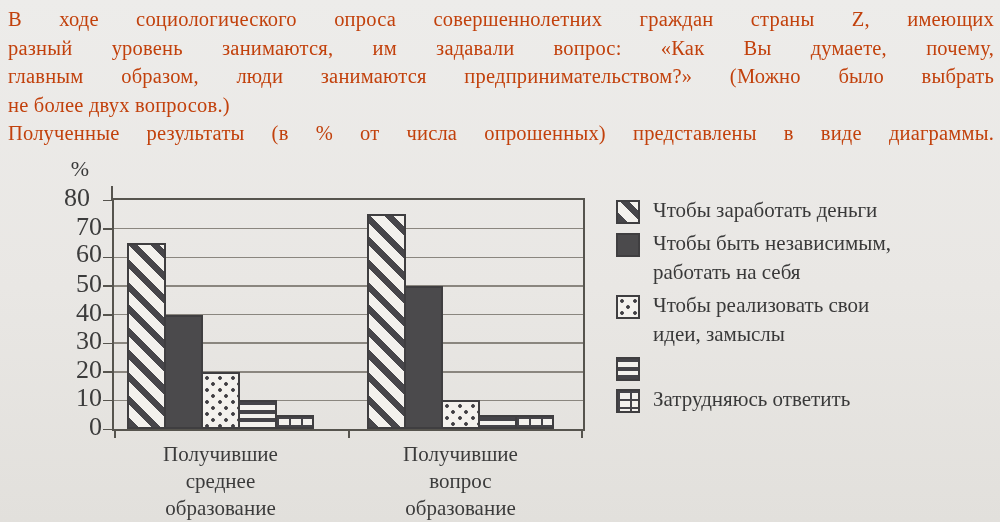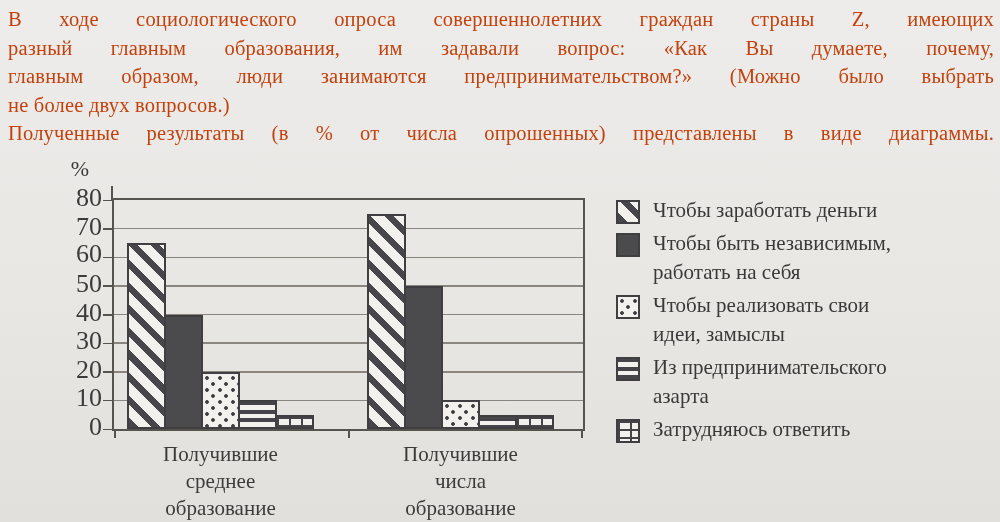--- a/index.html
+++ b/index.html
@@ -58,38 +58,38 @@
     background-image:
       repeating-linear-gradient(90deg,#454449 0 2px,rgba(0,0,0,0) 2px 12px),
       repeating-linear-gradient(180deg,#454449 0 2px,rgba(0,0,0,0) 2px 8px);
   }
 </style>
 </head>
 <body>
 
 <div class="intro">
   <div class="line jline">В ходе социологического опроса совершеннолетних граждан страны Z, имеющих</div>
-  <div class="line jline">разный главным образования, им задавали вопрос: «Как Вы думаете, почему,</div>
+  <div class="line jline">разный уровень занимаются, им задавали вопрос: «Как Вы думаете, почему,</div>
   <div class="line jline">главным образом, люди занимаются предпринимательством?» (Можно было выбрать</div>
   <div class="line">не более двух вопросов.)</div>
   <div class="line jline">Полученные результаты (в % от числа опрошенных) представлены в виде диаграммы.</div>
 </div>
 
 <div class="pct">%</div>
 <div class="yaxis-ext"></div>
 <div class="yaxis" id="yaxis">
     <div class="yticklabel" style="bottom: -13px;">0</div>
     <div class="yticklabel" style="bottom: 15.625px;">10</div>
     <div class="yticklabel" style="bottom: 44.25px;">20</div>
     <div class="yticklabel" style="bottom: 72.875px;">30</div>
     <div class="yticklabel" style="bottom: 101.5px;">40</div>
     <div class="yticklabel" style="bottom: 130.125px;">50</div>
     <div class="yticklabel" style="bottom: 160px;">60</div>
     <div class="yticklabel" style="bottom: 187.375px;">70</div>
-    <div class="yticklabel" style="bottom: 216px;">80</div>
+    <div class="yticklabel" style="bottom: 216px; text-align: center;">80</div>
   </div>
 <div class="plot" id="plot">
     <div class="gridline" style="bottom: 27.875px;"></div>
     <div class="gridline" style="bottom: 56.5px;"></div>
     <div class="gridline" style="bottom: 85.125px;"></div>
     <div class="gridline" style="bottom: 113.75px;"></div>
     <div class="gridline" style="bottom: 142.375px;"></div>
     <div class="gridline" style="bottom: 171px;"></div>
     <div class="gridline" style="bottom: 199.625px;"></div>
     <div class="ytickmark" style="bottom: -1px;"></div>
@@ -116,38 +116,37 @@
     <div class="bar p-grid" title="5" style="left: 401px; width: 39px; height: 14.3125px;"></div>
   </div>
 <div class="xlabels" id="xlabels">
     <div class="xlabel" style="left: -3.5px;">
       <div>Получившие</div>
       <div>среднее</div>
       <div>образование</div>
     </div>
     <div class="xlabel" style="left: 236.5px;">
       <div>Получившие</div>
-      <div>числа</div>
+      <div>вопрос</div>
       <div>образование</div>
     </div>
   </div>
 <div class="legend" id="legend">
     <div class="legend-item">
       <span class="swatch p-hatch"></span>
       <div class="legend-label">Чтобы заработать деньги</div>
     </div>
     <div class="legend-item">
       <span class="swatch p-solid"></span>
       <div class="legend-label">Чтобы быть независимым, работать на себя</div>
     </div>
     <div class="legend-item">
       <span class="swatch p-speckle"></span>
       <div class="legend-label">Чтобы реализовать свои идеи, замыслы</div>
     </div>
     <div class="legend-item">
       <span class="swatch p-hstripes"></span>
-      <div class="legend-label">Из предпринимательского азарта</div>
     </div>
     <div class="legend-item">
       <span class="swatch p-grid"></span>
       <div class="legend-label">Затрудняюсь ответить</div>
     </div>
   </div>
 
 </body></html>

